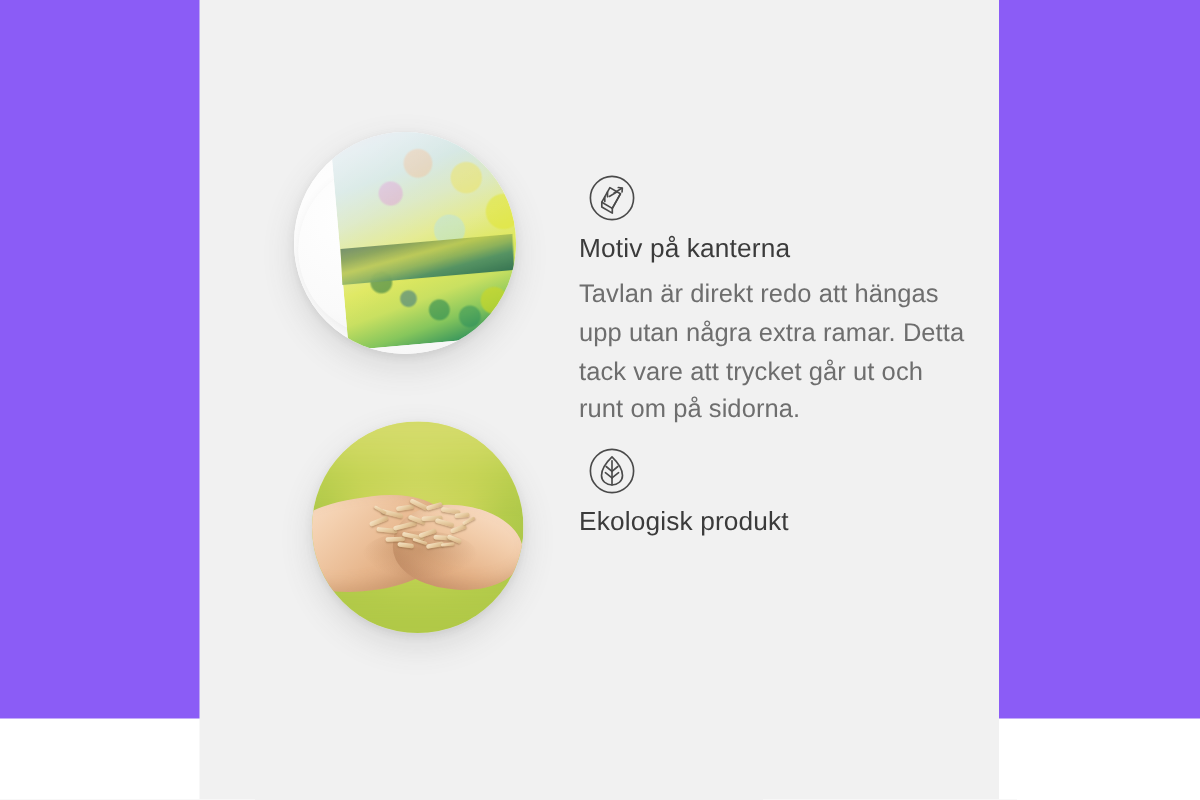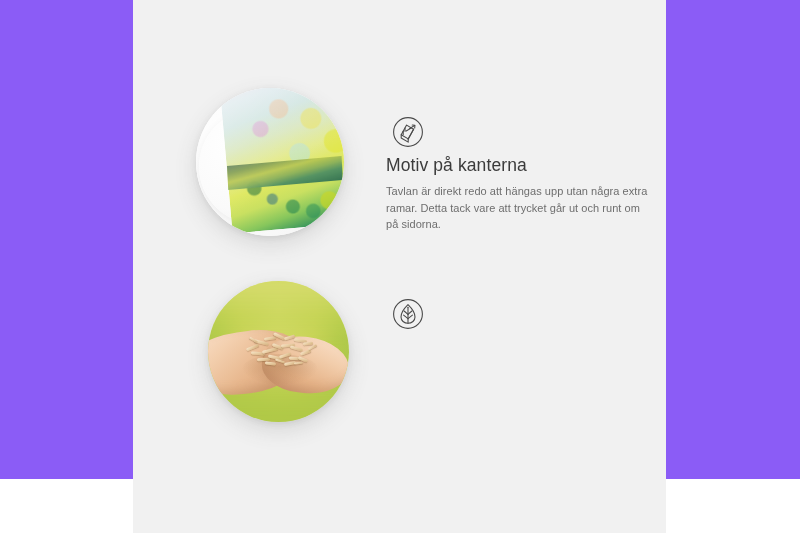--- a/index.html
+++ b/index.html
@@ -243,21 +243,21 @@
   .feature-title {
     margin: 0 0 6px 0;
     font-size: 17.5px;
     font-weight: 400;
     color: #3b3b3b;
     letter-spacing: 0.1px;
     line-height: 1.25;
   }
   .feature-body {
     margin: 0;
-    font-size: 11px;
+    font-size: 17px;
     font-weight: 400;
     color: #6e6e6e;
     line-height: 1.52;
     letter-spacing: 0.05px;
   }
 </style>
 </head>
 <body>
 
 <div class="stage">
@@ -342,17 +342,18 @@
                    C16.1 29.3 13.0 26.6 13.0 23.0 C13.0 19.6 15.1 15.3 20 10.6 Z"></path>
           <path d="M20 13.2 L20 29.3"></path>
           <path d="M20 20.3 L16.1 17.0"></path>
           <path d="M20 20.3 L23.9 17.0"></path>
           <path d="M20 24.6 L15.6 21.1"></path>
           <path d="M20 24.6 L24.4 21.1"></path>
         </svg>
       </div>
 
       <div class="text-col">
+        <h3 class="feature-title">Ekologisk produkt</h3>
       </div>
     </div>
 
   </div>
 </div>
 
 </body></html>

